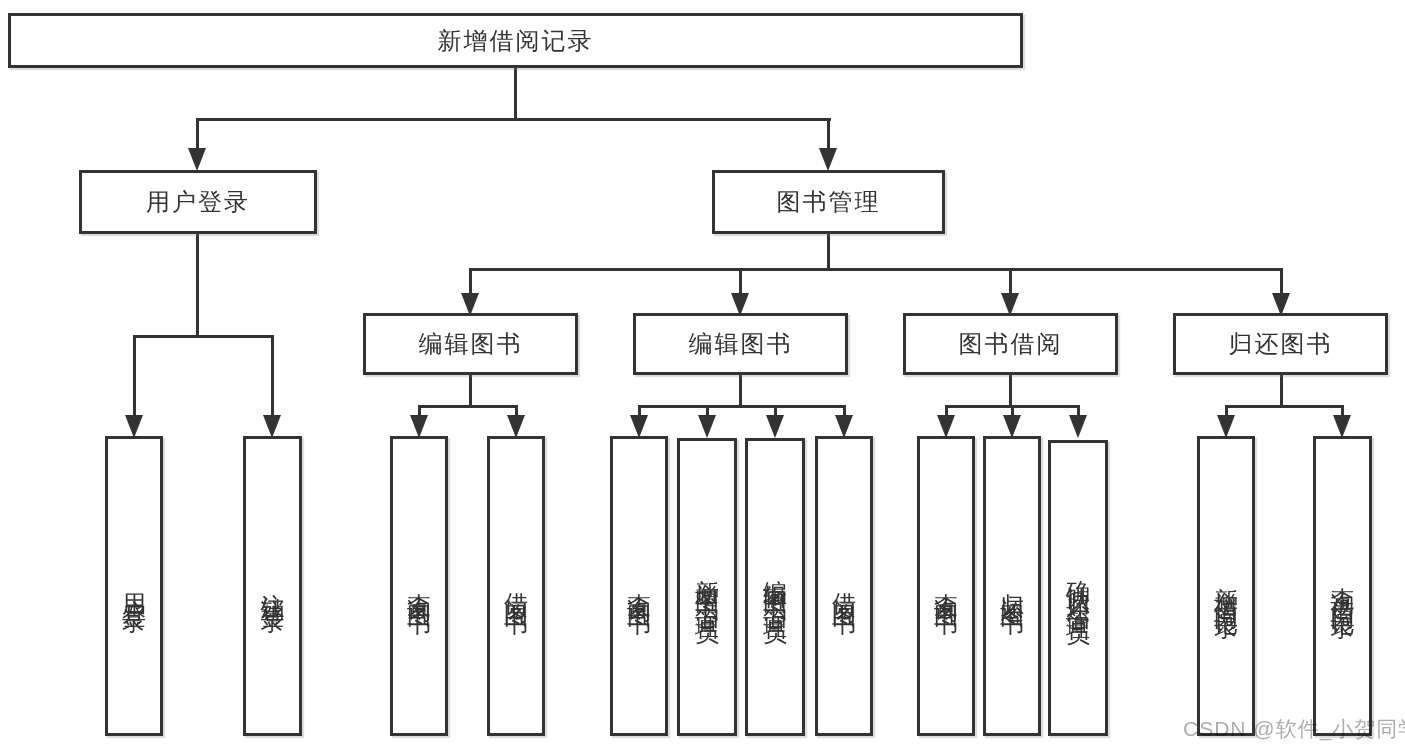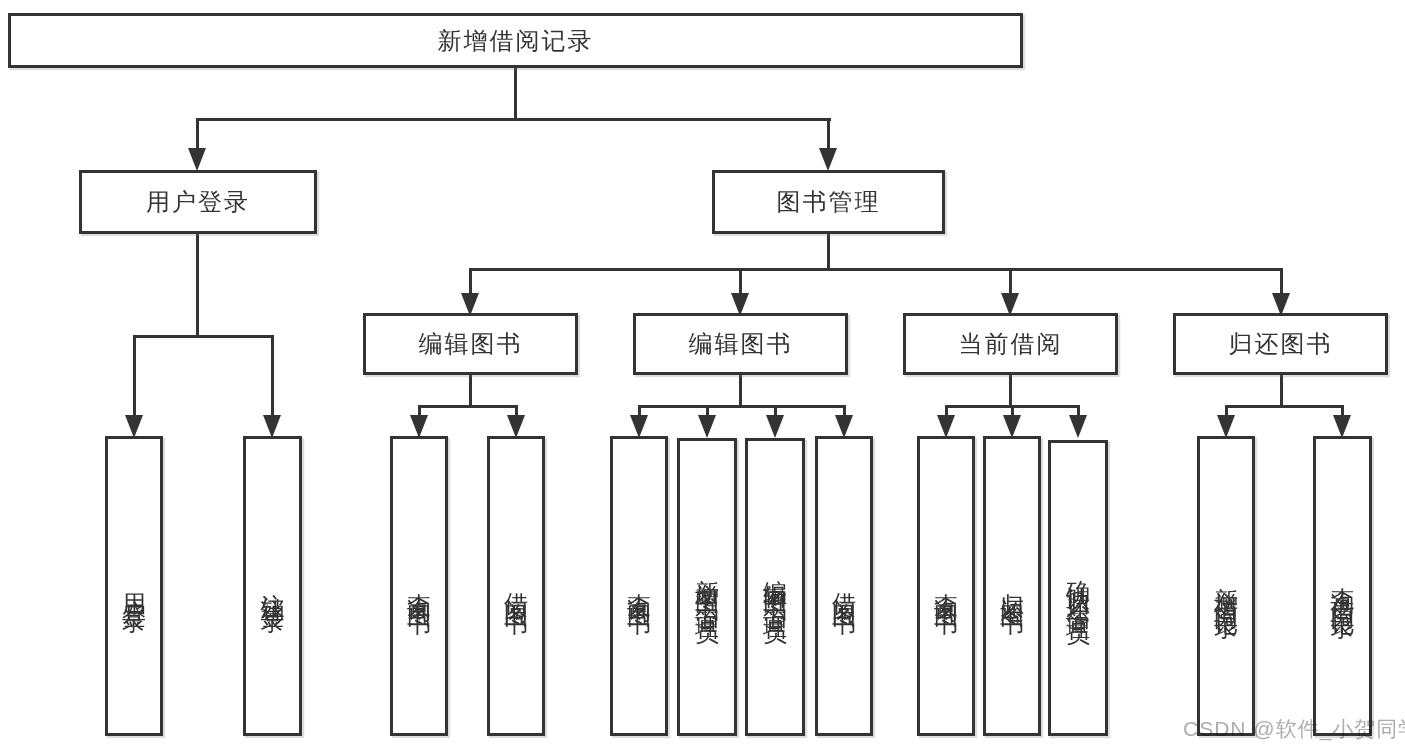--- a/index.html
+++ b/index.html
@@ -59,21 +59,21 @@
   <div class="arrow" style="left:461px;top:293px"></div>
   <div class="vline" style="left:739px;top:268px;height:28px"></div>
   <div class="arrow" style="left:731px;top:293px"></div>
   <div class="vline" style="left:1009px;top:268px;height:28px"></div>
   <div class="arrow" style="left:1001px;top:293px"></div>
   <div class="vline" style="left:1280px;top:268px;height:28px"></div>
   <div class="arrow" style="left:1272px;top:293px"></div>
 
   <div class="node" style="left:363px;top:313px;width:215px;height:62px">编辑图书</div>
   <div class="node" style="left:633px;top:313px;width:215px;height:62px">编辑图书</div>
-  <div class="node" style="left:903px;top:313px;width:215px;height:62px">当前借阅</div>
+  <div class="node" style="left:903px;top:313px;width:215px;height:62px">图书借阅</div>
   <div class="node" style="left:1173px;top:313px;width:215px;height:62px">归还图书</div>
 
   <div class="vline" style="left:469px;top:373px;height:35px"></div>
   <div class="hline" style="left:418px;top:405px;width:100px"></div>
   <div class="vline" style="left:418px;top:405px;height:14px"></div>
   <div class="arrow" style="left:410px;top:415px"></div>
   <div class="vline" style="left:515px;top:405px;height:14px"></div>
   <div class="arrow" style="left:507px;top:415px"></div>
 
   <div class="vline" style="left:739px;top:373px;height:35px"></div>

